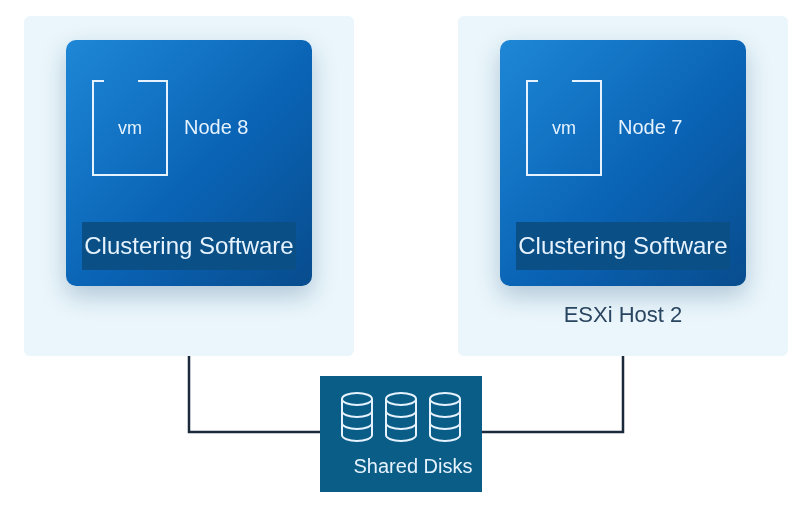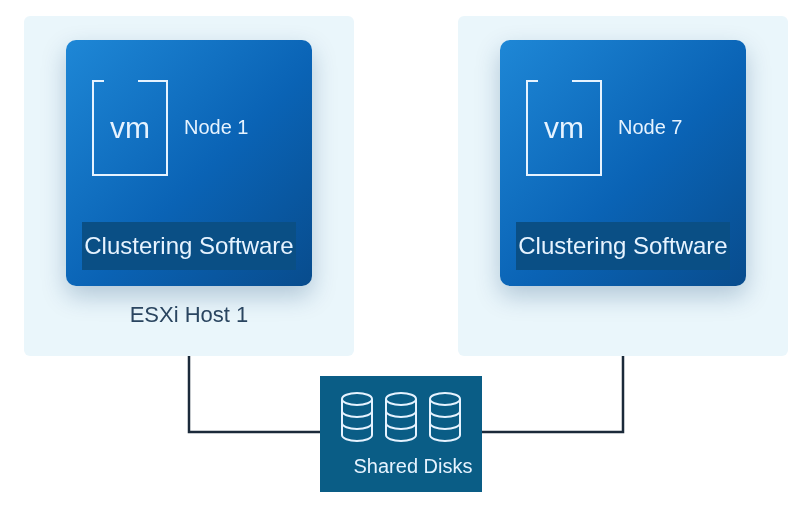--- a/index.html
+++ b/index.html
@@ -60,21 +60,21 @@
     width: 30px;
     border-top: 2px solid #e6f3ff;
   }
   .vm-text {
     position: absolute;
     left: 0; top: 0; right: 0; bottom: 0;
     display: flex;
     align-items: center;
     justify-content: center;
     color: #e6f3ff;
-    font-size: 30px;
+    font-size: 18px;
     font-weight: 400;
     text-align: right;
   }
   .node-label {
     position: absolute;
     left: 118px;
     top: 76px;
     color: #e6f3ff;
     font-size: 20px;
     font-weight: 400;
@@ -147,34 +147,34 @@
   <svg class="connector">
     <path d="M 189 354 L 189 432 L 320 432" stroke="#1b2a3a" stroke-width="2.5" fill="none"></path>
     <path d="M 623 354 L 623 432 L 482 432" stroke="#1b2a3a" stroke-width="2.5" fill="none"></path>
   </svg>
 
   <div class="host-container host-left">
     <div class="vm-card">
       <div class="vm-box">
         <span class="vm-text">vm</span>
       </div>
-      <div class="node-label">Node 1</div>
+      <div class="node-label">Node 8</div>
       <div class="cluster-bar">Clustering Software</div>
     </div>
-    <div class="host-label">ESXi Host 1</div>
   </div>
 
   <div class="host-container host-right">
     <div class="vm-card">
       <div class="vm-box">
         <span class="vm-text">vm</span>
       </div>
       <div class="node-label">Node 7</div>
       <div class="cluster-bar">Clustering Software</div>
     </div>
+    <div class="host-label">ESXi Host 2</div>
   </div>
 
   <div class="storage-box">
     <div class="disk-row">
       <span class="disk">
         <svg width="36" height="54" viewBox="0 0 36 54">
           <ellipse cx="18" cy="8" rx="15" ry="6" fill="none" stroke="#e6f3ff" stroke-width="2"></ellipse>
           <path d="M3 8 v12 a15 6 0 0 0 30 0 v-12" fill="none" stroke="#e6f3ff" stroke-width="2"></path>
           <path d="M3 20 v12 a15 6 0 0 0 30 0 v-12" fill="none" stroke="#e6f3ff" stroke-width="2"></path>
           <path d="M3 32 v12 a15 6 0 0 0 30 0 v-12" fill="none" stroke="#e6f3ff" stroke-width="2"></path>

